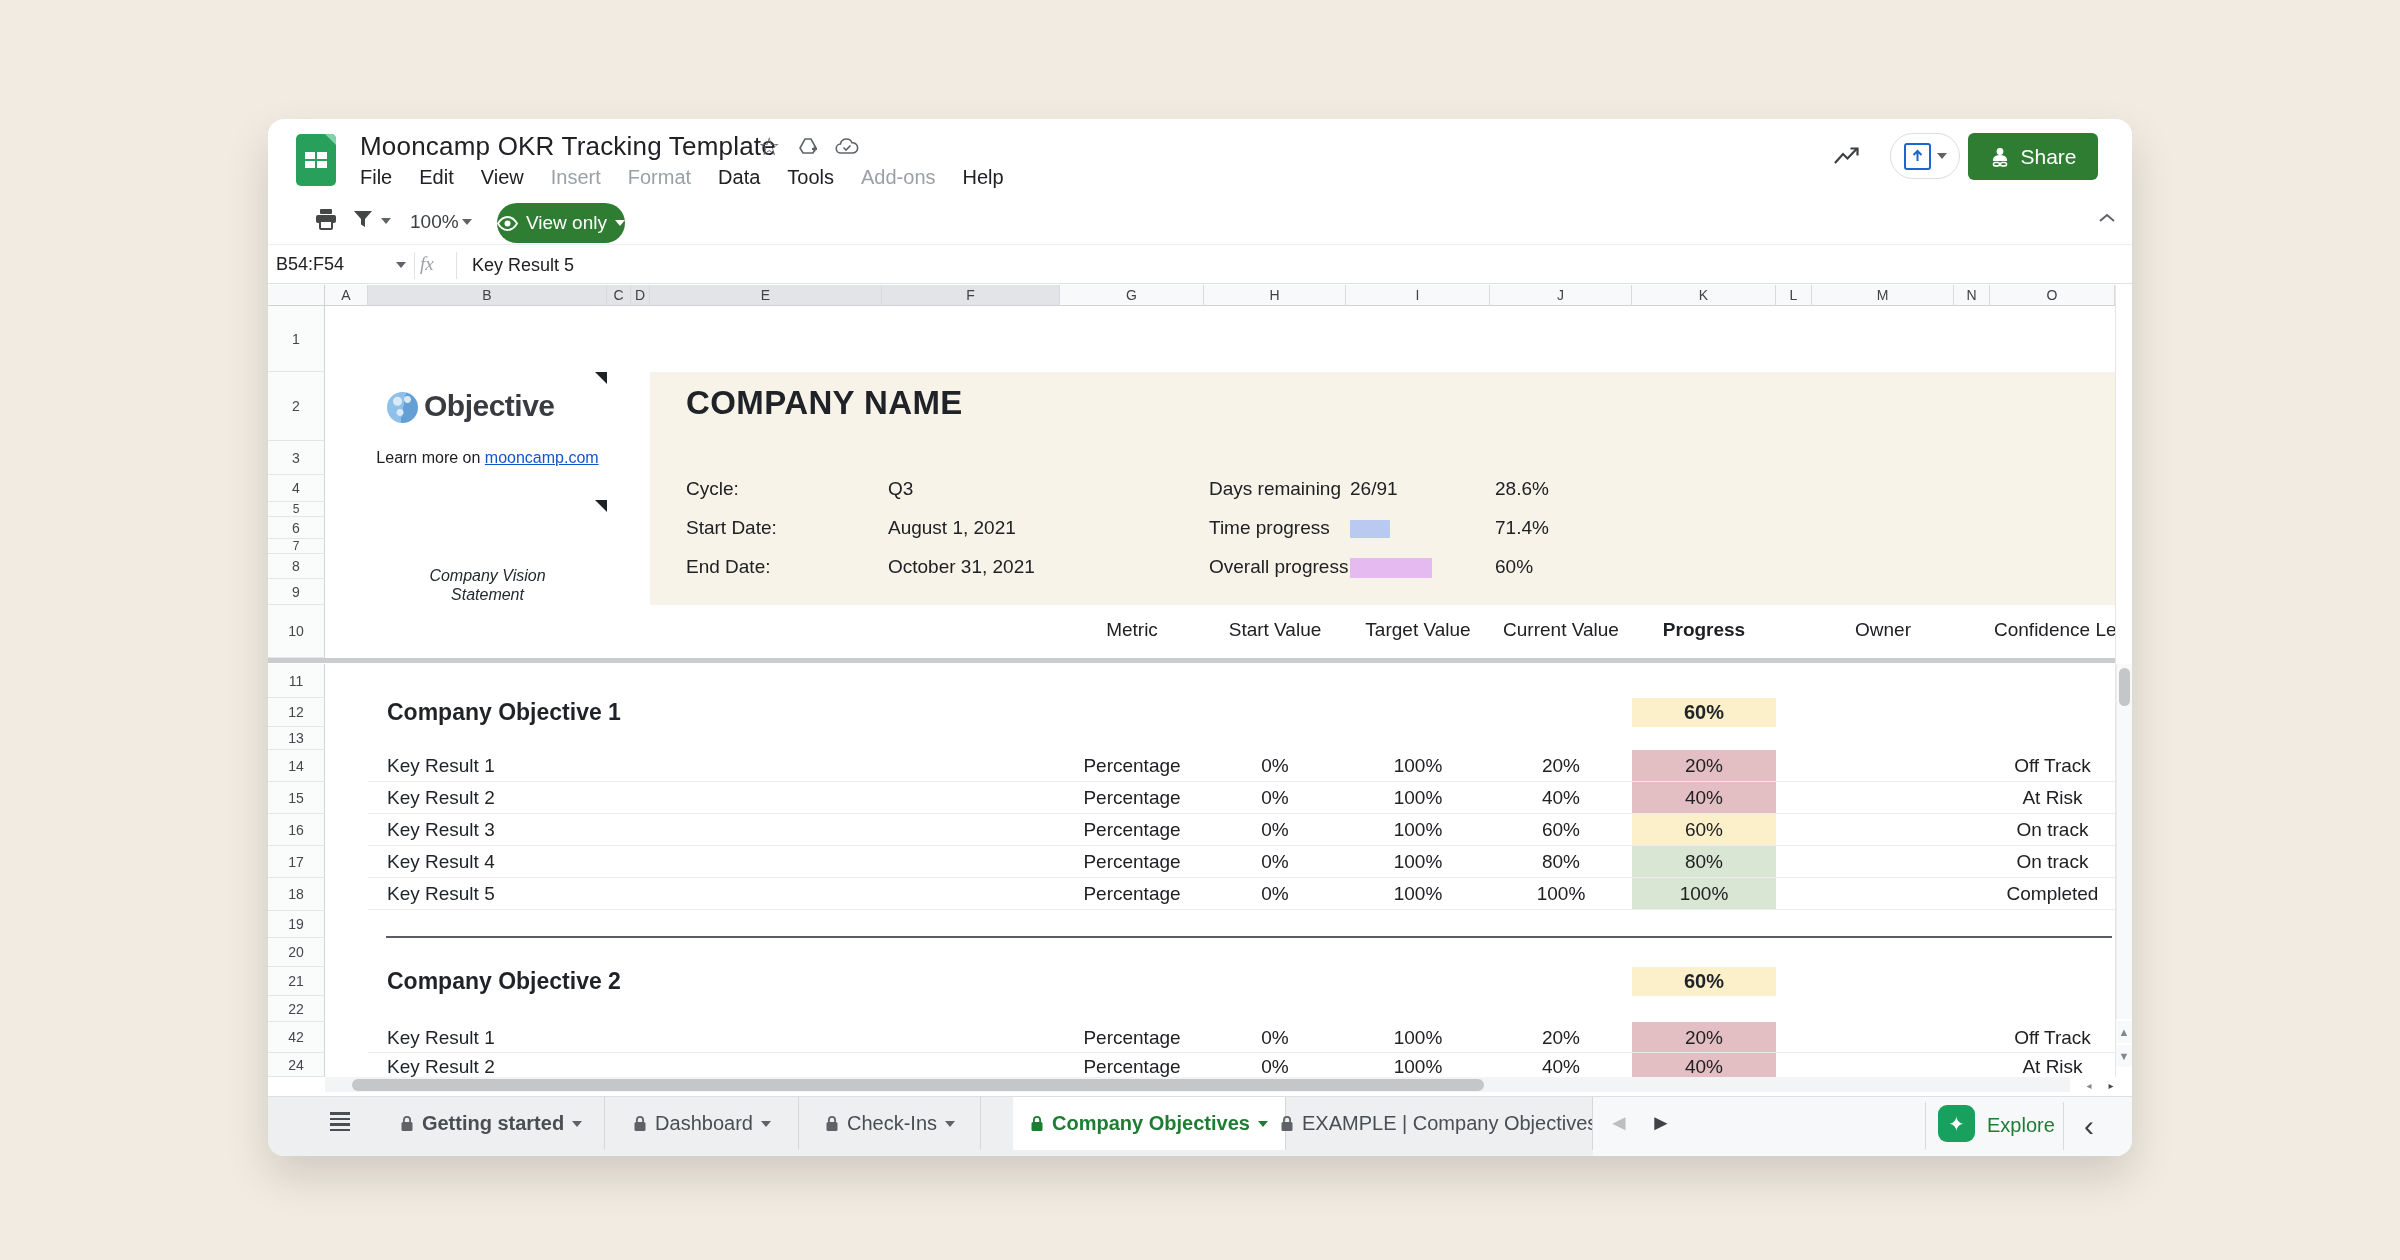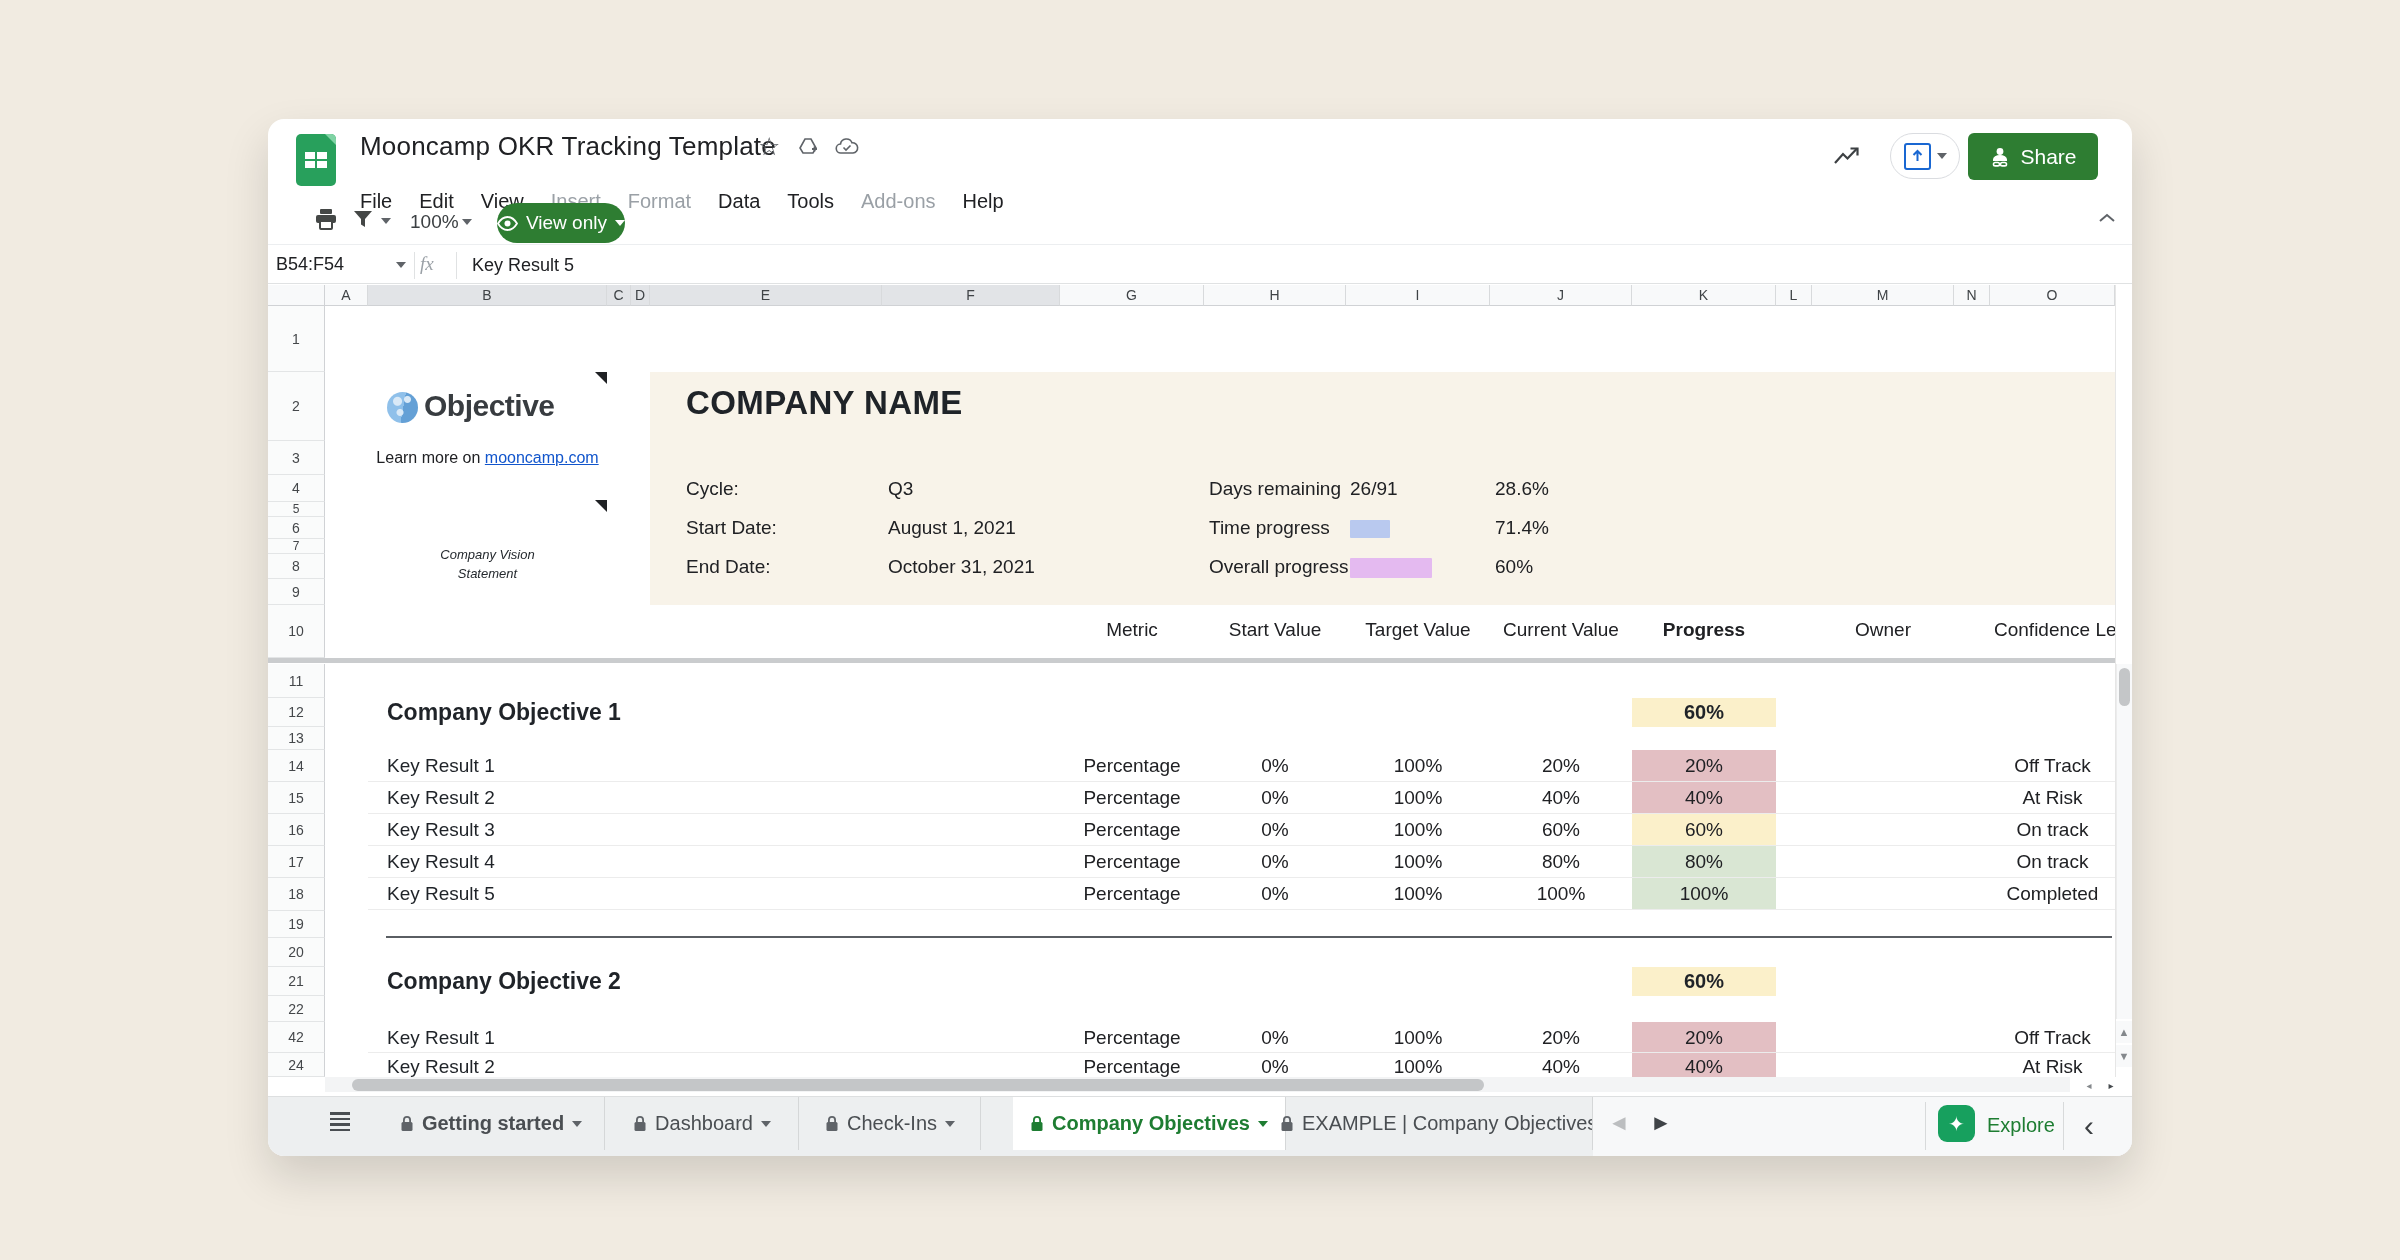--- a/index.html
+++ b/index.html
@@ -14,21 +14,21 @@
   
   .sheets-icon { left:296px; top:134px; width:40px; height:52px; background:#28a05c; border-radius:5px;
                  display:flex; align-items:center; justify-content:center; }
   .sheets-icon .fold { position:absolute; right:0; top:0; width:0; height:0;
                  border-left:11px solid transparent; border-top:11px solid #7fd3a4; border-radius:0 5px 0 0; }
   .sheets-grid { width:22px; height:16px; display:grid; grid-template-columns:1fr 1fr; grid-template-rows:1fr 1fr; gap:2px; }
   .sheets-grid i { background:#fff; }
   .doc-title { left:360px; top:131px; font-size:26px; font-weight:500; color:#202124; letter-spacing:.2px; }
   .tb-ico { color:#5f6368; }
   .star-ico { left:758px; top:132px; font-size:25px; }
-  .menu-row { left:360px; top:166px; display:flex; gap:27px; font-size:20px; color:#202124;margin-top:24px; }
+  .menu-row { left:360px; top:166px; display:flex; gap:27px; font-size:20px; color:#202124; }
   .menu-row .disabled { color:#9aa0a6; }
   .activity-ico { left:1833px; top:146px; }
   .mode-pill { left:1890px; top:133px; width:70px; height:46px; border:1px solid #dadce0; border-radius:23px;
                background:#fff; display:flex; align-items:center; justify-content:center; gap:6px; }
   .mode-box { width:27px; height:27px; border:2px solid #1967d2; border-radius:3px; display:flex; align-items:center; justify-content:center; }
   .share-btn { left:1968px; top:133px; width:130px; height:47px; border-radius:6px;
                display:flex; align-items:center; justify-content:center; gap:9px; color:#fff; font-size:21px; font-weight:500; }
 
   
   .caret { width:0; height:0; border-left:5px solid transparent; border-right:5px solid transparent; border-top:6px solid #5f6368; display:inline-block; }
@@ -62,21 +62,21 @@
   .cream-block { left:650px; top:372px; width:1465px; height:233px; }
   .note-tri { width:0; height:0; border-left:12px solid transparent; border-top:12px solid #1f2124; }
   .logo-moon { left:387px; top:392px; width:31px; height:31px; border-radius:50%;
                background: radial-gradient(circle at 34% 30%, #d9e9f7 0 4px, rgba(0,0,0,0) 5px),
                            radial-gradient(circle at 66% 24%, #d9e9f7 0 3px, rgba(0,0,0,0) 4px),
                            radial-gradient(circle at 42% 66%, #d9e9f7 0 3px, rgba(0,0,0,0) 4px),
                            linear-gradient(100deg, #8fc0ea 52%, #64a0d6 52%); }
   .logo-text { left:424px; top:389px; font-size:30px; font-weight:700; color:#383c40; letter-spacing:-.5px; }
   .learn-more { left:368px; top:449px; width:239px; text-align:center; font-size:16px; color:#202124; }
   .learn-link { text-decoration:underline; }
-  .vision { left:368px; top:545px; width:239px; text-align:center; font-size:13px; font-style:italic; font-weight:500; color:#24292e; line-height:19px; }
+  .vision { left:368px; top:566px; width:239px; text-align:center; font-size:16px; font-style:italic; font-weight:500; color:#24292e; line-height:19px; }
   .company-name { left:686px; top:384px; font-size:33px; font-weight:800; color:#1f2328; letter-spacing:.4px; }
 
   .sum-label { font-size:19px; font-weight:500; color:#202124; }
   .sum-val   { font-size:19px; color:#202124; }
   .bar { border-radius:1px; }
 
   .tblhdr-row { left:368px; top:605px; width:1747px; height:53px; }
   .tcell { position:absolute; text-align:center; font-size:19px; color:#202124; top:14px; white-space:nowrap; }
   .c-g { left:692px; width:144px; } .c-h { left:836px; width:142px; } .c-i { left:978px; width:144px; }
   .c-j { left:1122px; width:142px; } .c-k { left:1264px; width:144px; } .c-o { left:1622px; width:125px; overflow:hidden; }

